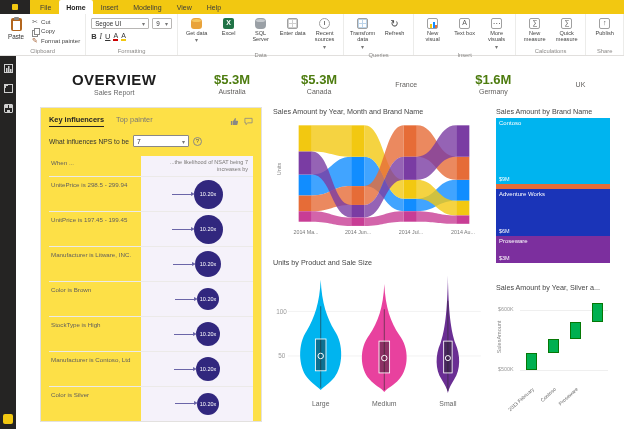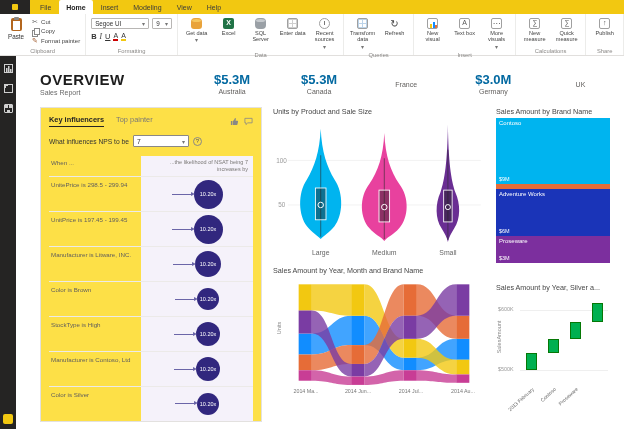--- a/index.html
+++ b/index.html
@@ -70,25 +70,25 @@
   .leftrail{width:16px;background:#252423;display:flex;flex-direction:column;align-items:center;gap:11px;padding-top:8px;flex:0 0 auto;}
   .rail-icon{width:9px;height:9px;border:1px solid #cfcfcf;background:#252423;background-repeat:no-repeat;}
   .rail-report{background-image:linear-gradient(#cfcfcf,#cfcfcf),linear-gradient(#cfcfcf,#cfcfcf),linear-gradient(#cfcfcf,#cfcfcf);background-size:1.5px 4px,1.5px 6px,1.5px 3px;background-position:1px 3px,3.2px 1px,5.4px 4px;}
   .rail-data{background-image:linear-gradient(#cfcfcf 1px,transparent 1px),linear-gradient(90deg,#cfcfcf 1px,transparent 1px);background-size:3px 3px;}
   .rail-model{border-radius:1px;background-image:linear-gradient(#cfcfcf,#cfcfcf),linear-gradient(#cfcfcf,#cfcfcf),linear-gradient(#cfcfcf,#cfcfcf);background-size:3px 3px,3px 3px,3px 3px;background-position:0 0,4.5px 0,2.2px 4.5px;}
   .rail-bottom{margin-top:auto;margin-bottom:5px;width:10px;height:10px;background:#F2C811;border-radius:2px;}
   .canvas{flex:1;background:#fff;position:relative;overflow:hidden;}
 
   
   .kpi-row{display:flex;align-items:center;padding:9px 0 2px 24px;height:48px;}
-  .report-title-block{width:150px;}
+  .report-title-block{width:150px;text-align:center;}
   .report-title{font-size:15px;font-weight:bold;letter-spacing:.5px;color:#1d1d1d;}
   .report-subtitle{font-size:7px;color:#6a6a6a;margin-top:1px;}
   .kpi{width:88px;text-align:center;}
-  .kpi-value{font-size:13px;font-weight:bold;color:#0369a1;}
+  .kpi-value{font-size:13px;font-weight:bold;color:#4d7c0f;}
   .kpi-label{font-size:7px;color:#605e5c;margin-top:1px;}
 
   
   .content-row{display:flex;gap:11px;padding:3px 0 0 24px;height:318px;}
   .chart-title{font-size:7.2px;color:#464646;margin-bottom:2px;white-space:nowrap;}
 
   
   .ki-panel{width:222px;border:1px solid #e3e1df;background:#fde047;padding:7px 8px 0;display:flex;flex-direction:column;}
   .ki-tabs{display:flex;align-items:center;gap:12px;}
   .ki-tab{font-size:7.4px;color:#7a7876;padding-bottom:2px;border-bottom:1.5px solid transparent;}
@@ -314,21 +314,21 @@
           <div class="kpi-label">Australia</div>
         </div>
         <div class="kpi">
           <div class="kpi-value">$5.3M</div>
           <div class="kpi-label">Canada</div>
         </div>
         <div class="kpi">
           <div class="kpi-label">France</div>
         </div>
         <div class="kpi">
-          <div class="kpi-value">$3.0M</div>
+          <div class="kpi-value">$1.6M</div>
           <div class="kpi-label">Germany</div>
         </div>
         <div class="kpi">
           <div class="kpi-label">UK</div>
         </div>
       </div>
 
       <div class="content-row">
 
         <section class="ki-panel">
@@ -403,51 +403,20 @@
               <div class="ki-cond">Color is Silver</div>
               <div class="ki-bubblecell">
                 <span class="ki-arrow"></span>
                 <span class="ki-bubble" style="width: 22px; height: 22px;">10.20x</span>
               </div>
             </div>
           </div>
         </section>
 
         <div class="mid-col">
-
-          <section class="chart">
-            <div class="chart-title">Units by Product and Sale Size</div>
-            <svg class="violin-svg" viewBox="0 0 200 132">
-              <line x1="14" y1="40" x2="196" y2="40" stroke="#ededed" stroke-width="0.7"></line>
-              <line x1="14" y1="82" x2="196" y2="82" stroke="#ededed" stroke-width="0.7"></line>
-              <text x="3" y="42" class="vtick">100</text>
-              <text x="5" y="84" class="vtick">50</text>
-              <path d="M45,10 C46,32 51,46 58,58 C67,71 66,92 58,102 C53,108 48,111 45,114 C42,111 37,108 32,102 C24,92 23,71 32,58 C39,46 44,32 45,10 Z" fill="#00B4EF"></path>
-              <path d="M105,14 C106,36 111,50 119,62 C129,75 128,94 119,104 C114,110 108,112 105,116 C102,112 96,110 91,104 C82,94 81,75 91,62 C99,50 104,36 105,14 Z" fill="#E8419E"></path>
-              <path d="M165,6 C165.5,42 168,58 172,70 C177,81 177,95 171,104 C168,109 166,112 165,117 C164,112 162,109 159,104 C153,95 153,81 158,70 C162,58 164.5,42 165,6 Z" fill="#6A2E93"></path>
-              <g>
-                <line x1="45" y1="35" x2="45" y2="112" stroke="#2b2b2b" stroke-width="1" opacity="0.55"></line>
-                <rect x="40" y="66" width="10" height="30" fill="#1f1f1f" fill-opacity="0.45" stroke="#fff" stroke-width="0.8"></rect>
-                <circle cx="45" cy="82" r="2.6" fill="none" stroke="#fff" stroke-width="0.9"></circle>
-              </g>
-              <g>
-                <line x1="105" y1="38" x2="105" y2="114" stroke="#2b2b2b" stroke-width="1" opacity="0.55"></line>
-                <rect x="100" y="68" width="10" height="30" fill="#1f1f1f" fill-opacity="0.45" stroke="#fff" stroke-width="0.8"></rect>
-                <circle cx="105" cy="84" r="2.6" fill="none" stroke="#fff" stroke-width="0.9"></circle>
-              </g>
-              <g>
-                <line x1="165" y1="30" x2="165" y2="115" stroke="#2b2b2b" stroke-width="1" opacity="0.55"></line>
-                <rect x="161" y="68" width="8" height="30" fill="#1f1f1f" fill-opacity="0.45" stroke="#fff" stroke-width="0.8"></rect>
-                <circle cx="165" cy="84" r="2.4" fill="none" stroke="#fff" stroke-width="0.9"></circle>
-              </g>
-              <text x="45" y="129" class="vcat">Large</text>
-              <text x="105" y="129" class="vcat">Medium</text>
-              <text x="165" y="129" class="vcat">Small</text>
-            </svg>
-          </section>
 
           <section class="chart">
             <div class="chart-title">Sales Amount by Year, Month and Brand Name</div>
             <div class="ribbon-wrap">
               <span class="axis-ylabel">Units</span>
               <svg id="ribbon-svg" viewBox="0 0 200 105" preserveAspectRatio="none">
                   <path d="M28.5,54 C48,54 48,37 67.5,37 L67.5,65 C48,65 48,74 28.5,74 Z" fill="#118DFF" fill-opacity="0.8"></path>
                   <path d="M28.5,7 C48,7 48,7 67.5,7 L67.5,37 C48,37 48,32 28.5,32 Z" fill="#F2C811" fill-opacity="0.8"></path>
                   <path d="M28.5,74 C48,74 48,65 67.5,65 L67.5,83 C48,83 48,89 28.5,89 Z" fill="#E66C37" fill-opacity="0.8"></path>
                   <path d="M28.5,32 C48,32 48,83 67.5,83 L67.5,95 C48,95 48,54 28.5,54 Z" fill="#7A3CA3" fill-opacity="0.8"></path>
@@ -485,20 +454,51 @@
                 </svg>
               <div class="ribbon-xlabels">
                 <span style="left:0px">2014 Ma...</span>
                 <span style="left:52px">2014 Jun...</span>
                 <span style="left:105px">2014 Jul...</span>
                 <span style="left:157px">2014 Au...</span>
               </div>
             </div>
           </section>
 
+          <section class="chart">
+            <div class="chart-title">Units by Product and Sale Size</div>
+            <svg class="violin-svg" viewBox="0 0 200 132">
+              <line x1="14" y1="40" x2="196" y2="40" stroke="#ededed" stroke-width="0.7"></line>
+              <line x1="14" y1="82" x2="196" y2="82" stroke="#ededed" stroke-width="0.7"></line>
+              <text x="3" y="42" class="vtick">100</text>
+              <text x="5" y="84" class="vtick">50</text>
+              <path d="M45,10 C46,32 51,46 58,58 C67,71 66,92 58,102 C53,108 48,111 45,114 C42,111 37,108 32,102 C24,92 23,71 32,58 C39,46 44,32 45,10 Z" fill="#00B4EF"></path>
+              <path d="M105,14 C106,36 111,50 119,62 C129,75 128,94 119,104 C114,110 108,112 105,116 C102,112 96,110 91,104 C82,94 81,75 91,62 C99,50 104,36 105,14 Z" fill="#E8419E"></path>
+              <path d="M165,6 C165.5,42 168,58 172,70 C177,81 177,95 171,104 C168,109 166,112 165,117 C164,112 162,109 159,104 C153,95 153,81 158,70 C162,58 164.5,42 165,6 Z" fill="#6A2E93"></path>
+              <g>
+                <line x1="45" y1="35" x2="45" y2="112" stroke="#2b2b2b" stroke-width="1" opacity="0.55"></line>
+                <rect x="40" y="66" width="10" height="30" fill="#1f1f1f" fill-opacity="0.45" stroke="#fff" stroke-width="0.8"></rect>
+                <circle cx="45" cy="82" r="2.6" fill="none" stroke="#fff" stroke-width="0.9"></circle>
+              </g>
+              <g>
+                <line x1="105" y1="38" x2="105" y2="114" stroke="#2b2b2b" stroke-width="1" opacity="0.55"></line>
+                <rect x="100" y="68" width="10" height="30" fill="#1f1f1f" fill-opacity="0.45" stroke="#fff" stroke-width="0.8"></rect>
+                <circle cx="105" cy="84" r="2.6" fill="none" stroke="#fff" stroke-width="0.9"></circle>
+              </g>
+              <g>
+                <line x1="165" y1="30" x2="165" y2="115" stroke="#2b2b2b" stroke-width="1" opacity="0.55"></line>
+                <rect x="161" y="68" width="8" height="30" fill="#1f1f1f" fill-opacity="0.45" stroke="#fff" stroke-width="0.8"></rect>
+                <circle cx="165" cy="84" r="2.4" fill="none" stroke="#fff" stroke-width="0.9"></circle>
+              </g>
+              <text x="45" y="129" class="vcat">Large</text>
+              <text x="105" y="129" class="vcat">Medium</text>
+              <text x="165" y="129" class="vcat">Small</text>
+            </svg>
+          </section>
+
         </div>
 
         <div class="right-col">
 
           <section class="chart">
             <div class="chart-title">Sales Amount by Brand Name</div>
             <div id="treemap-blocks" class="tm-wrap">
                 <div class="tm-block" style="flex-grow: 9; background: rgb(0, 180, 239);">
                   <div class="tm-name">Contoso</div>
                   <div class="tm-value">$9M</div>

